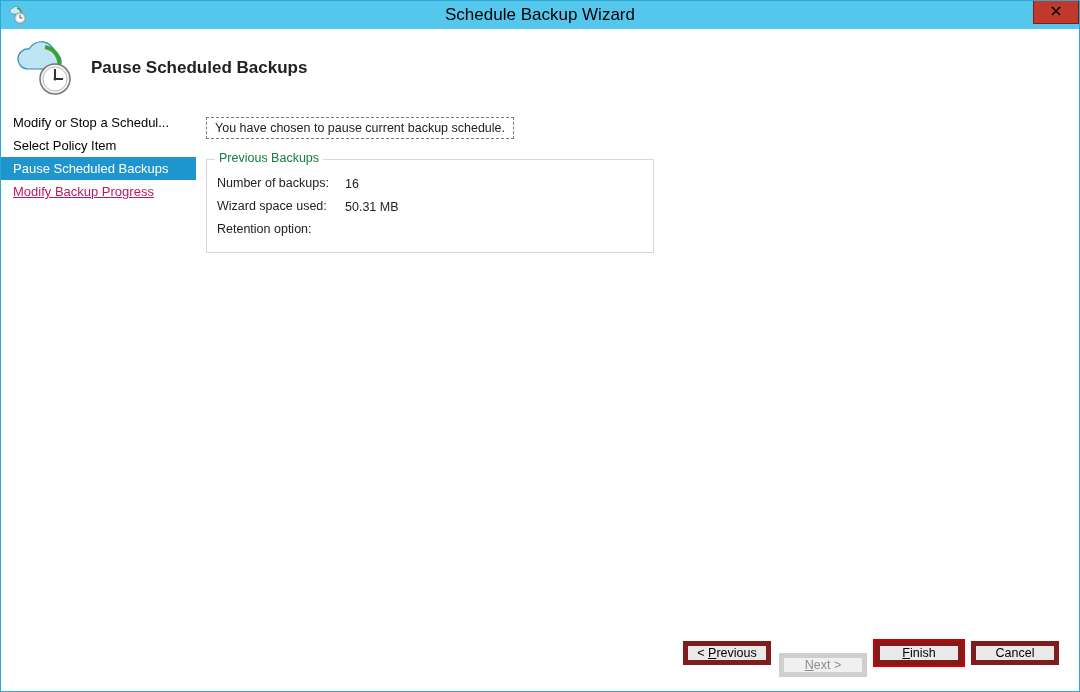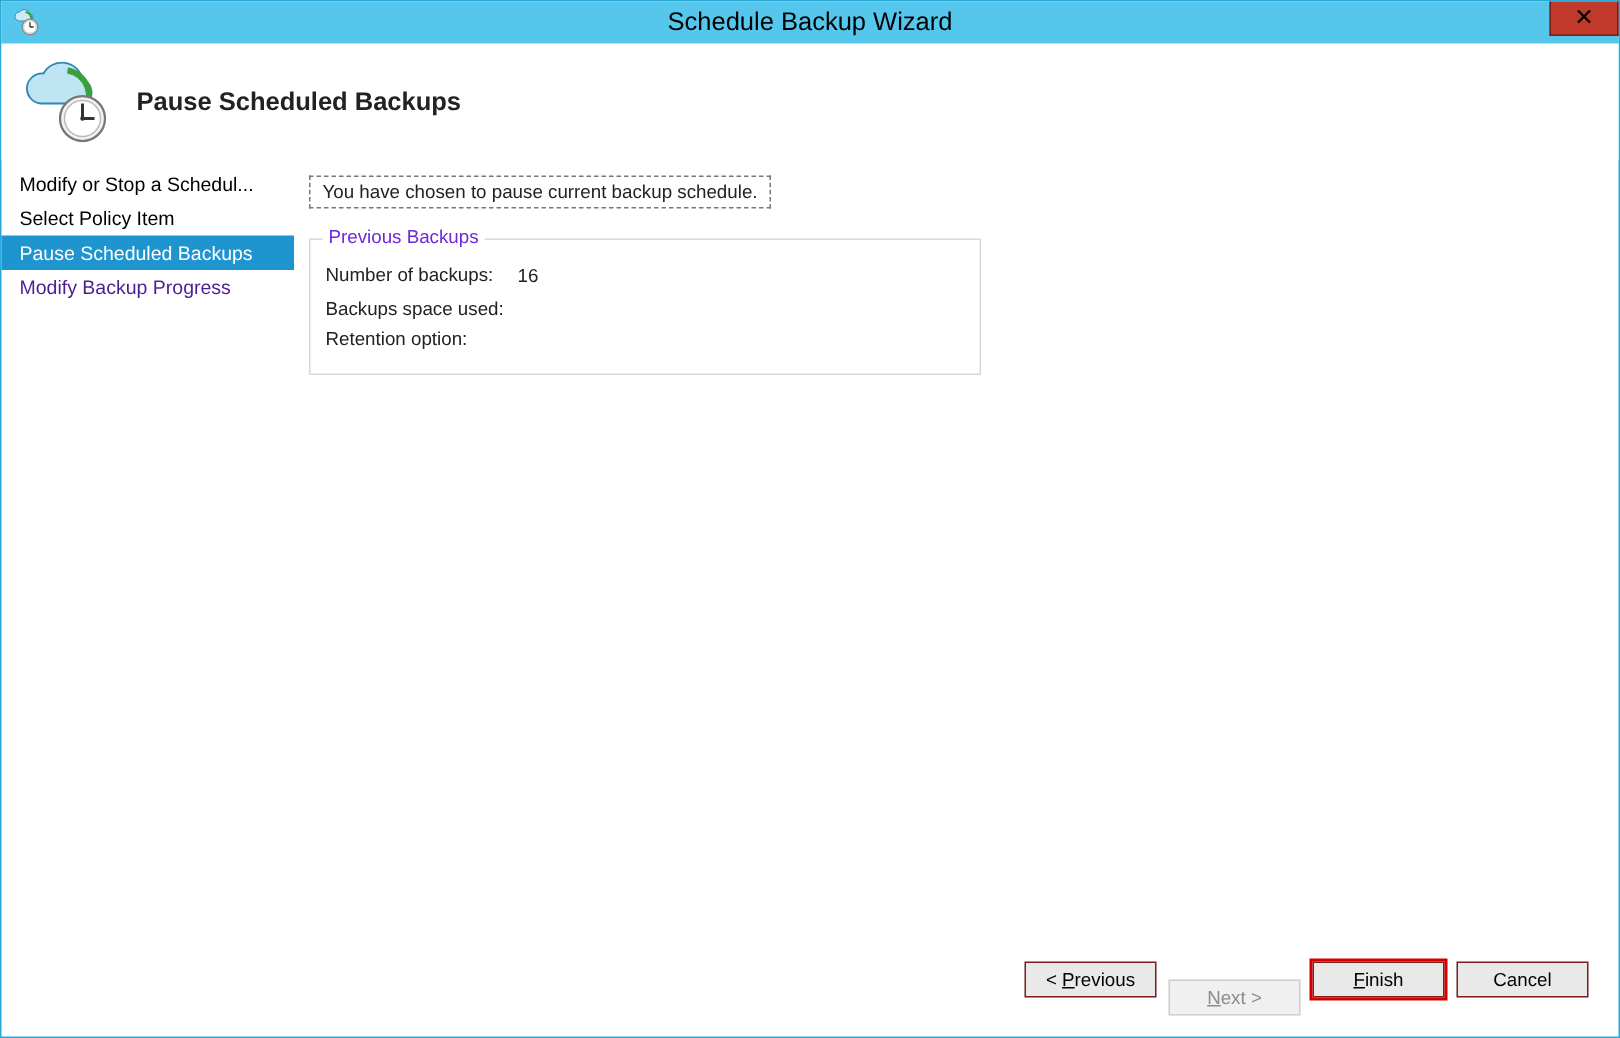--- a/index.html
+++ b/index.html
@@ -95,22 +95,23 @@
     overflow: hidden;
     text-overflow: ellipsis;
     cursor: pointer;
     color: #000;
   }
   .sidebar-item.selected {
     background: #1f95d0;
     color: #fff;
   }
   .sidebar-item.disabled {
-    color: #4c1d95;
+    color: #be185d;
     cursor: default;
+    text-decoration: underline;
   }
   .main {
     flex: 1;
     position: relative;
     padding: 10px 20px 0 10px;
     box-sizing: border-box;
   }
   .notice {
     display: inline-block;
     border: 1px dashed #777;
@@ -127,21 +128,21 @@
     width: 448px;
     box-sizing: border-box;
   }
   .group-title {
     position: absolute;
     top: -9px;
     left: 8px;
     background: #fff;
     padding: 0 4px;
     font-size: 12.5px;
-    color: #6d28d9;
+    color: #15803d;
   }
   .row {
     display: flex;
     font-size: 12.5px;
     color: #222;
     margin: 6px 0;
   }
   .row .label {
     width: 128px;
     flex: 0 0 128px;
@@ -157,21 +158,21 @@
     bottom: 14px;
     right: 20px;
     display: flex;
     gap: 8px;
   }
   .btn {
     width: 88px;
     height: 24px;
     box-sizing: border-box;
     background: #e9e9e9;
-    border: 1px solid #7f1d1d;
+    border: 5px solid #7f1d1d;
     font-size: 12.5px;
     display: flex;
     align-items: center;
     justify-content: center;
     cursor: pointer;
     font-family: inherit;
   }
   .btn.disabled {
     color: #8c8c8c;
     background: #f0f0f0;
@@ -253,21 +254,22 @@
 
       <div class="group">
         <div class="group-title">Previous Backups</div>
 
         <div class="row">
           <div class="label">Number of backups:</div>
           <div class="value">16</div>
         </div>
 
         <div class="row">
-          <div class="label">Backups space used:</div>
+          <div class="label">Wizard space used:</div>
+          <div class="value">50.31 MB</div>
         </div>
 
         <div class="row" style="align-items:center;">
           <div class="label">Retention option:</div>
         </div>
       </div>
 
       
       <div class="button-bar">
         <button class="btn">

